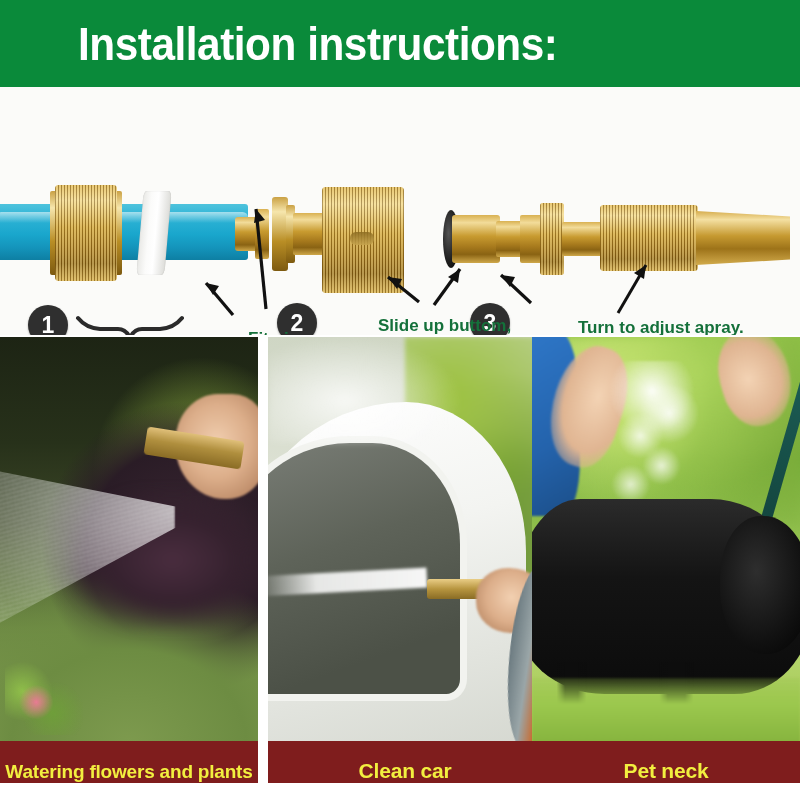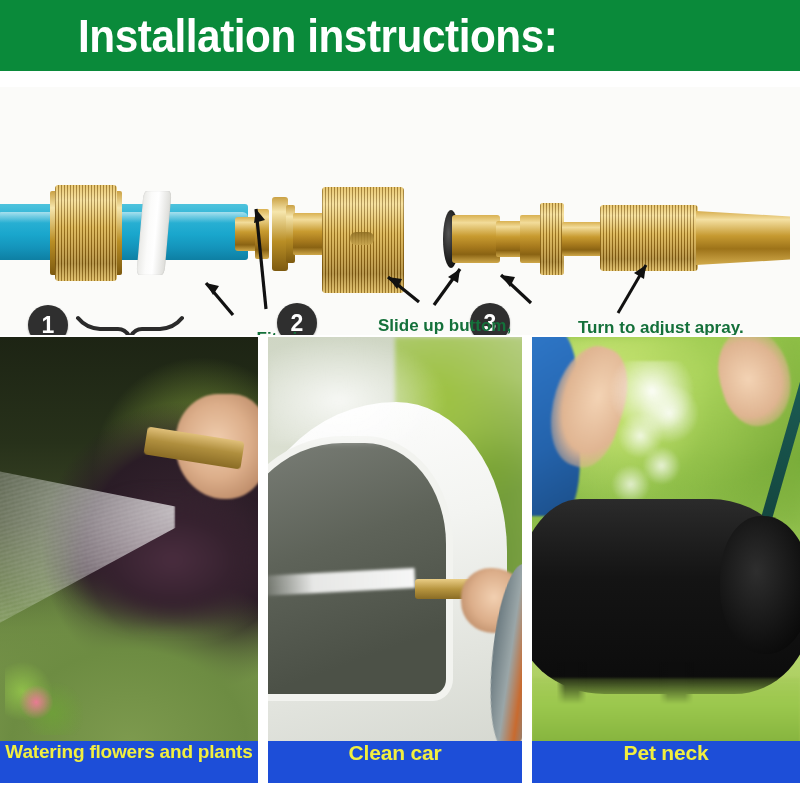--- a/index.html
+++ b/index.html
@@ -6,21 +6,21 @@
   body{
     width:800px;height:800px;overflow:hidden;
     background:#ffffff;
     font-family:"Liberation Sans", sans-serif;
     -webkit-font-smoothing:antialiased;
   }
   .page{position:relative;width:800px;height:800px;background:#fff;}
 
   
   .header-band{
-    position:absolute;left:0;top:0;width:800px;height:71px;
+    position:absolute;left:0;top:0;width:800px;height:87px;
     background:#0a8a3a;
     display:flex;align-items:center;
   }
   .header-title{
     color:#ffffff;
     font-size:46px;
     font-weight:bold;
     letter-spacing:-0.5px;
     margin-left:78px;
     transform:scaleX(0.92);
@@ -122,39 +122,39 @@
   .badge-2{left:277px;top:216px;}
   .badge-3{left:470px;top:216px;}
 
   
   .arrow-svg{position:absolute;left:0;top:0;width:800px;height:248px;pointer-events:none;}
 
   
   .dcap{
     position:absolute;color:#14703a;font-weight:bold;
     font-family:"Liberation Sans", sans-serif;
-    line-height:1.02;white-space:pre-line;text-align:right;
+    line-height:1.02;white-space:pre-line;
   }
   .cap2{left:248px;top:243px;font-size:17px;}
   .cap4{left:378px;top:230px;font-size:17px;text-align:left;}
   .cap5{left:578px;top:232px;font-size:17px;}
 
   
   .panels{
     position:absolute;left:0;top:335px;width:800px;height:465px;
   }
   .panel{position:absolute;top:0;height:452px;overflow:hidden;}
   .panel-1{left:0px;width:258px;}
-  .panel-2{left:268px;width:254px;}
+  .panel-2{left:268px;width:254px;padding-left:20px;}
   .panel-3{left:532px;width:268px;}
   .photo{position:absolute;left:0;top:2px;width:100%;height:406px;overflow:hidden;background:#4a6b36;}
 
   .caption-bar{
     position:absolute;left:0;bottom:4px;width:100%;height:42px;
-    background:#1d4ed8;display:flex;align-items:flex-start;justify-content:center;
+    background:#7f1d1d;display:flex;align-items:flex-end;justify-content:center;
   }
   .caption-text{
     color:#f2ef3f;font-size:21px;font-weight:bold;
     font-family:"Liberation Sans", sans-serif;white-space:nowrap;
     letter-spacing:-0.2px;
   }
   .panel-1 .caption-text{font-size:19px;}
 
   
   .p1-bg{position:absolute;inset:0;

